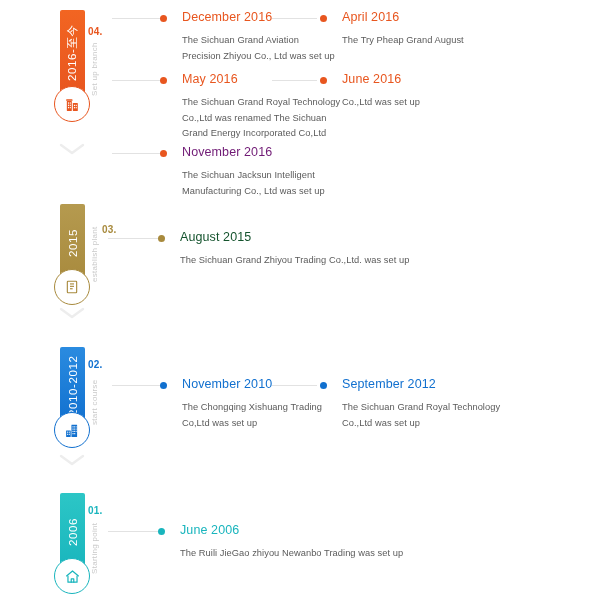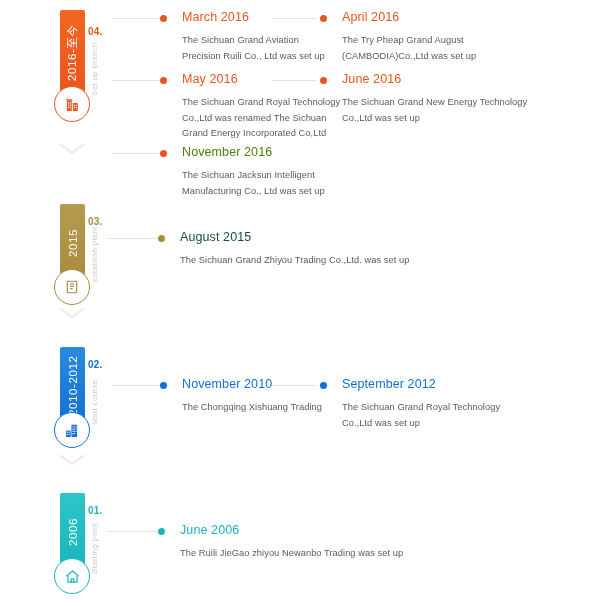--- a/index.html
+++ b/index.html
@@ -160,21 +160,21 @@
             <rect x="14" y="15.6" width="1.5" height="1.8" fill="#fff"></rect>
             <rect x="16.5" y="15.6" width="1.5" height="1.8" fill="#fff"></rect>
             <rect x="3" y="4.6" width="9" height="2.2" rx="0.6"></rect>
           </svg>
         </span>
       </div>
     </div>
     <div class="era">
       <div class="era-bar" style="top: 204px; height: 78px; background: linear-gradient(rgb(181, 154, 79) 0%, rgb(168, 138, 61) 100%);"></div>
       <div class="era-year" style="top: 204px; height: 78px;">2015</div>
-      <div class="era-num" style="top: 216px; color: rgb(168, 138, 61);">03.</div>
+      <div class="era-num" style="top: 224px; color: rgb(168, 138, 61); margin-left: 14px;">03.</div>
       <div class="era-sub" style="top: 227px; height: 55px;">establish plant</div>
       <div class="era-badge" style="top: 269px; color: rgb(168, 138, 61);">
         <span>
           <svg width="16" height="16" viewBox="0 0 24 24" fill="none" stroke="#a88a3d" stroke-width="1.7">
             <rect x="5" y="3.4" width="14" height="17.2" rx="1"></rect>
             <line x1="9" y1="7.4" x2="15" y2="7.4"></line>
             <line x1="9" y1="11" x2="15" y2="11"></line>
             <line x1="9" y1="14.6" x2="13" y2="14.6"></line>
           </svg>
         </span>
@@ -229,77 +229,76 @@
       </svg></div>
     <div class="chev" style="top: 305px;"><svg width="28" height="16" viewBox="0 0 28 16" fill="none" stroke="#ededed" stroke-width="2.4" stroke-linecap="round" stroke-linejoin="round">
         <path d="M3 4 L14 12 L25 4"></path>
       </svg></div>
     <div class="chev" style="top: 452px;"><svg width="28" height="16" viewBox="0 0 28 16" fill="none" stroke="#ededed" stroke-width="2.4" stroke-linecap="round" stroke-linejoin="round">
         <path d="M3 4 L14 12 L25 4"></path>
       </svg></div>
     <div class="event" style="left: 160px; top: 10px;">
       <div class="ev-line" style="left: -48px; width: 50px;"></div>
       <div class="ev-dot" style="left: 0px; background: rgb(232, 86, 31);"></div>
-      <div class="ev-date" style="color: rgb(232, 86, 31);">March 2016</div>
+      <div class="ev-date" style="color: rgb(232, 86, 31);">December 2016</div>
       <div class="ev-body">
         <div>The Sichuan Grand Aviation</div>
-        <div>Precision Ruili Co., Ltd was set up</div>
+        <div>Precision Zhiyou Co., Ltd was set up</div>
       </div>
     </div>
     <div class="event" style="left: 320px; top: 10px;">
       <div class="ev-line" style="left: -48px; width: 45px;"></div>
       <div class="ev-dot" style="left: 0px; background: rgb(232, 86, 31);"></div>
       <div class="ev-date" style="color: rgb(232, 86, 31);">April 2016</div>
       <div class="ev-body">
         <div>The Try Pheap Grand August</div>
-        <div>(CAMBODIA)Co.,Ltd was set up</div>
       </div>
     </div>
     <div class="event" style="left: 160px; top: 72px;">
       <div class="ev-line" style="left: -48px; width: 50px;"></div>
       <div class="ev-dot" style="left: 0px; background: rgb(232, 86, 31);"></div>
       <div class="ev-date" style="color: rgb(232, 86, 31);">May 2016</div>
       <div class="ev-body">
         <div>The Sichuan Grand Royal Technology</div>
         <div>Co.,Ltd was renamed The Sichuan</div>
         <div>Grand Energy Incorporated Co,Ltd</div>
       </div>
     </div>
     <div class="event" style="left: 320px; top: 72px;">
       <div class="ev-line" style="left: -48px; width: 45px;"></div>
       <div class="ev-dot" style="left: 0px; background: rgb(232, 86, 31);"></div>
       <div class="ev-date" style="color: rgb(232, 86, 31);">June 2016</div>
       <div class="ev-body">
-        <div>The Sichuan Grand New Energy Technology</div>
         <div>Co.,Ltd was set up</div>
       </div>
     </div>
     <div class="event" style="left: 160px; top: 145px;">
       <div class="ev-line" style="left: -48px; width: 50px;"></div>
       <div class="ev-dot" style="left: 0px; background: rgb(232, 86, 31);"></div>
-      <div class="ev-date" style="color: #4d7c0f; text-align: center;">November 2016</div>
+      <div class="ev-date" style="color: #701a75; text-align: center;">November 2016</div>
       <div class="ev-body">
         <div>The Sichuan Jacksun Intelligent</div>
         <div>Manufacturing Co., Ltd was set up</div>
       </div>
     </div>
     <div class="event" style="left: 158px; top: 230px;">
       <div class="ev-line" style="left: -50px; width: 52px;"></div>
       <div class="ev-dot" style="left: 0px; background: rgb(168, 138, 61);"></div>
       <div class="ev-date" style="color: #14532d;">August 2015</div>
       <div class="ev-body">
         <div>The Sichuan Grand Zhiyou Trading Co.,Ltd. was set up</div>
       </div>
     </div>
     <div class="event" style="left: 160px; top: 377px;">
       <div class="ev-line" style="left: -48px; width: 50px;"></div>
       <div class="ev-dot" style="left: 0px; background: rgb(17, 112, 207);"></div>
       <div class="ev-date" style="color: rgb(17, 112, 207);">November 2010</div>
       <div class="ev-body">
         <div>The Chongqing Xishuang Trading</div>
+        <div> Co,Ltd was set up</div>
       </div>
     </div>
     <div class="event" style="left: 320px; top: 377px;">
       <div class="ev-line" style="left: -48px; width: 45px;"></div>
       <div class="ev-dot" style="left: 0px; background: rgb(17, 112, 207);"></div>
       <div class="ev-date" style="color: rgb(17, 112, 207);">September 2012</div>
       <div class="ev-body">
         <div>The Sichuan Grand Royal Technology</div>
         <div>Co.,Ltd was set up</div>
       </div>

